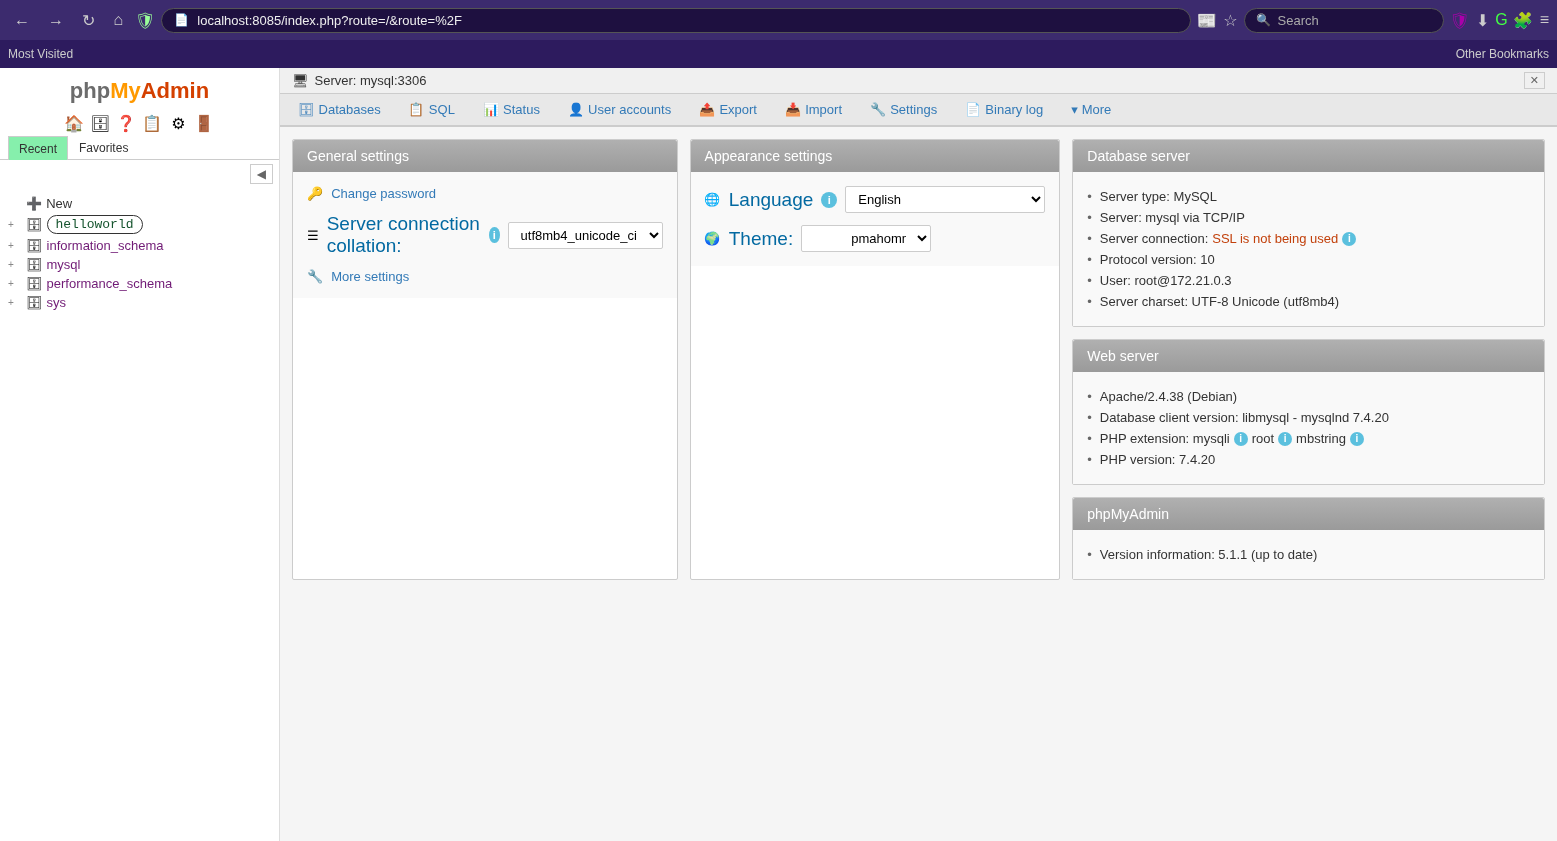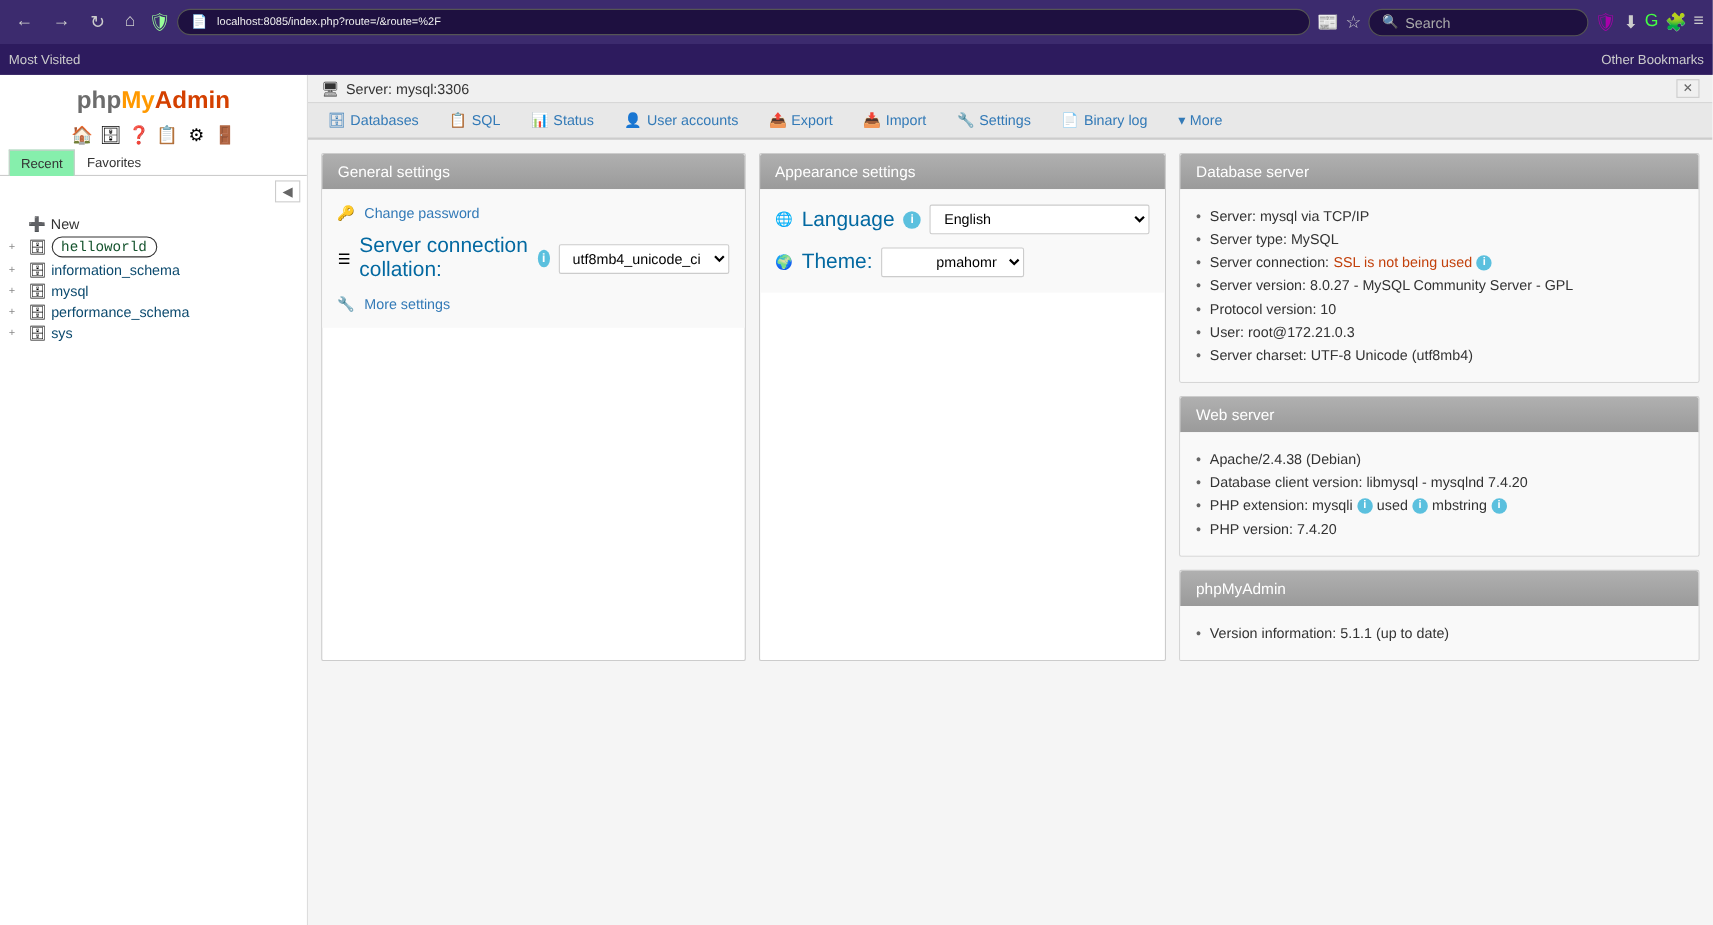--- a/index.html
+++ b/index.html
@@ -116,21 +116,21 @@
       gap: 4px;
       font-size: 13px;
     }
     .db-item.new-item { color: #333; font-style: normal; }
     .db-item .expand-btn {
       font-size: 10px;
       color: #888;
       width: 14px;
     }
     .db-item .db-name {
-      color: #0c4a6e;
+      color: #701a75;
     }
     .db-item.highlighted .db-name {
       border: 1px solid #333;
       border-radius: 10px;
       padding: 1px 8px;
       color: #14532d;
       font-family: Liberation Mono, monospace;
     }
     .sidebar-collapse-btn {
       background: none;
@@ -332,21 +332,21 @@
 <div class="browser-chrome">
   <div class="browser-toolbar">
     <button class="browser-nav-btn">←</button>
     <button class="browser-nav-btn">→</button>
     <button class="browser-nav-btn">↻</button>
     <button class="browser-nav-btn">⌂</button>
 
     <span style="color:#9f9; font-size:16px;">🛡</span>
     <div class="browser-address-bar">
       <span style="font-size:12px;">📄</span>
-      <span style="color:#eee; font-size:10px;">localhost:8085/index.php?route=/&amp;route=%2F</span>
+      <span style="color:#eee; font-size:13px;">localhost:8085/index.php?route=/&amp;route=%2F</span>
     </div>
 
     <span style="color:#ccc; font-size:16px;">📰</span>
     <span style="color:#ccc; font-size:16px;">☆</span>
     <div class="browser-search">
       <span style="font-size:12px;">🔍</span>
       <span style="color:#aaa;">Search</span>
     </div>
     <span style="color:#a0a; font-size:16px;">🛡</span>
     <span style="color:#ccc; font-size:16px;">⬇</span>
@@ -542,34 +542,31 @@
 
       <div class="content-right">
 
         <div class="panel">
           <div class="panel-header">
             <span>Database server</span>
           </div>
           <div class="panel-body">
             <ul class="info-list">
               <li>
+                <span>Server type: MySQL</span>
+              </li>
+              <li>
                 <span>Server: mysql via TCP/IP</span>
-              </li>
-              <li>
-                <span>Server type: MySQL</span>
               </li>
               <li>
                 <span>Server connection: </span>
                 <span class="ssl-warning">SSL is not being used</span>
                 <span class="ssl-info-icon">i</span>
               </li>
               <li>
-                <span>Server version: 8.0.27 - MySQL Community Server - GPL</span>
-              </li>
-              <li>
                 <span>Protocol version: 10</span>
               </li>
               <li>
                 <span>User: root@172.21.0.3</span>
               </li>
               <li>
                 <span>Server charset: UTF-8 Unicode (utf8mb4)</span>
               </li>
             </ul>
           </div>
@@ -583,21 +580,21 @@
             <ul class="info-list">
               <li>
                 <span>Apache/2.4.38 (Debian)</span>
               </li>
               <li>
                 <span>Database client version: libmysql - mysqlnd 7.4.20</span>
               </li>
               <li>
                 <span>PHP extension: mysqli</span>
                 <span class="ssl-info-icon">i</span>
-                <span> used </span>
+                <span> root </span>
                 <span class="ssl-info-icon">i</span>
                 <span> mbstring </span>
                 <span class="ssl-info-icon">i</span>
               </li>
               <li>
                 <span>PHP version: 7.4.20</span>
               </li>
             </ul>
           </div>
         </div>

